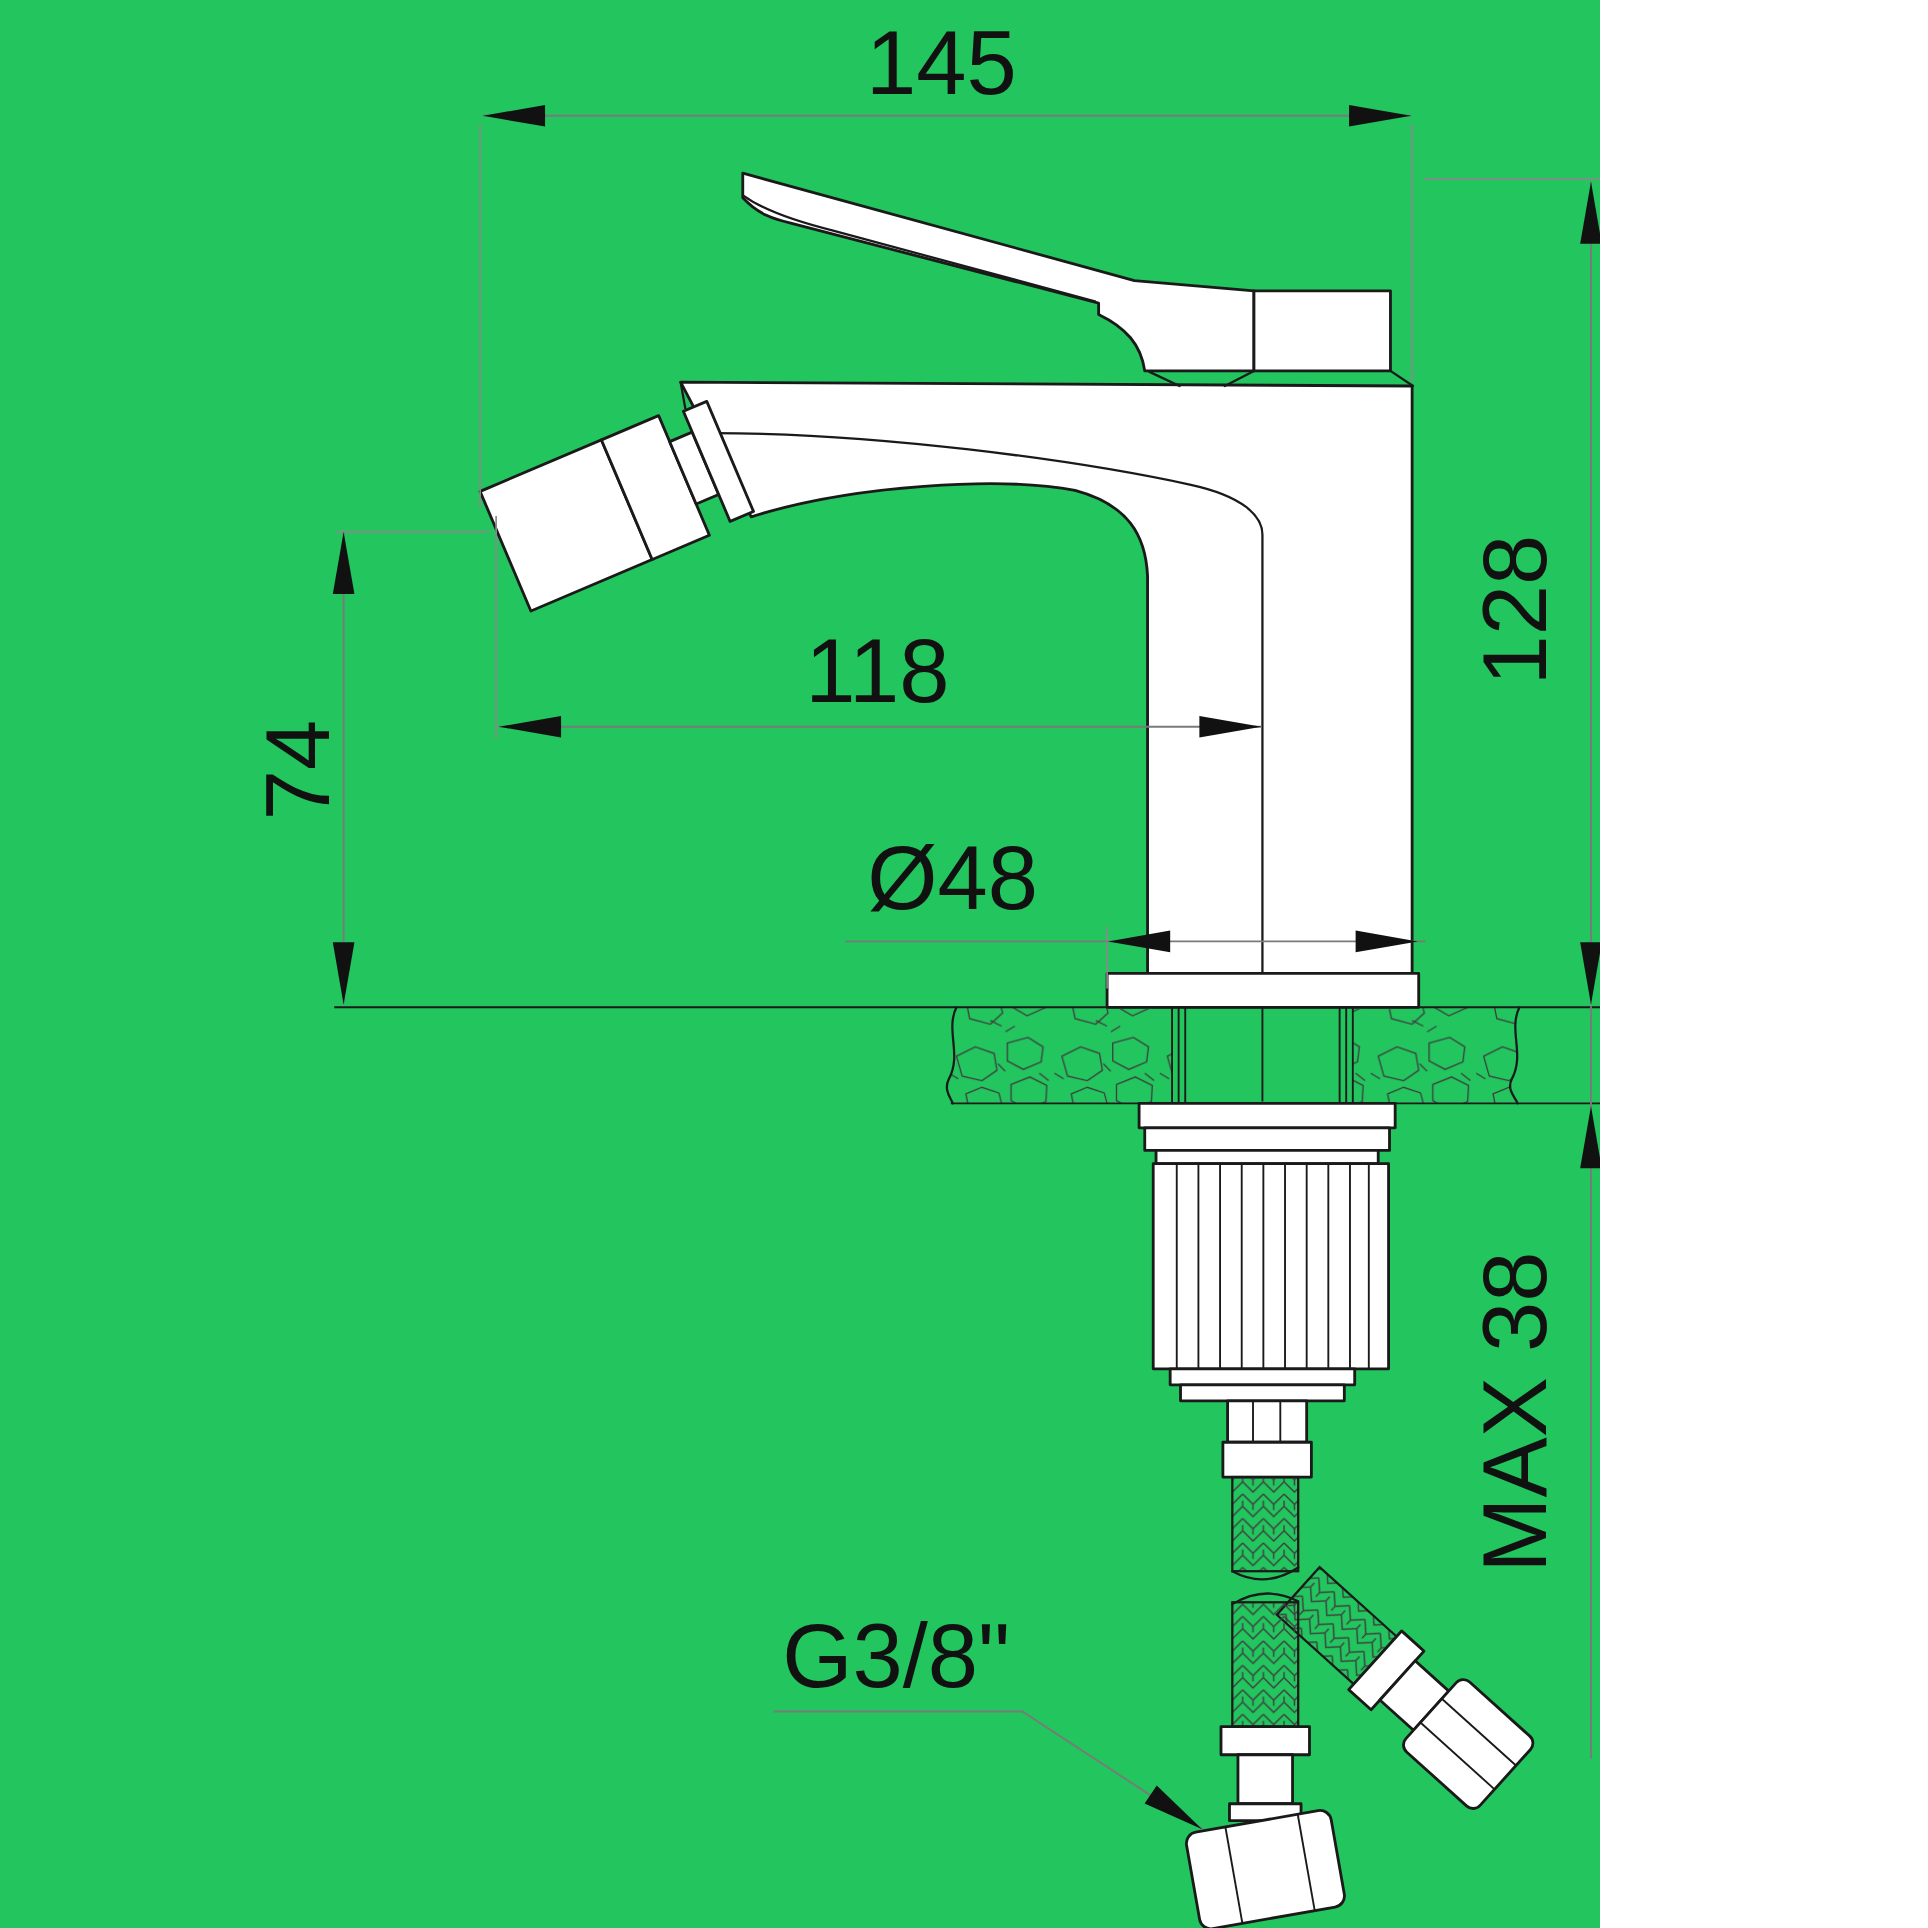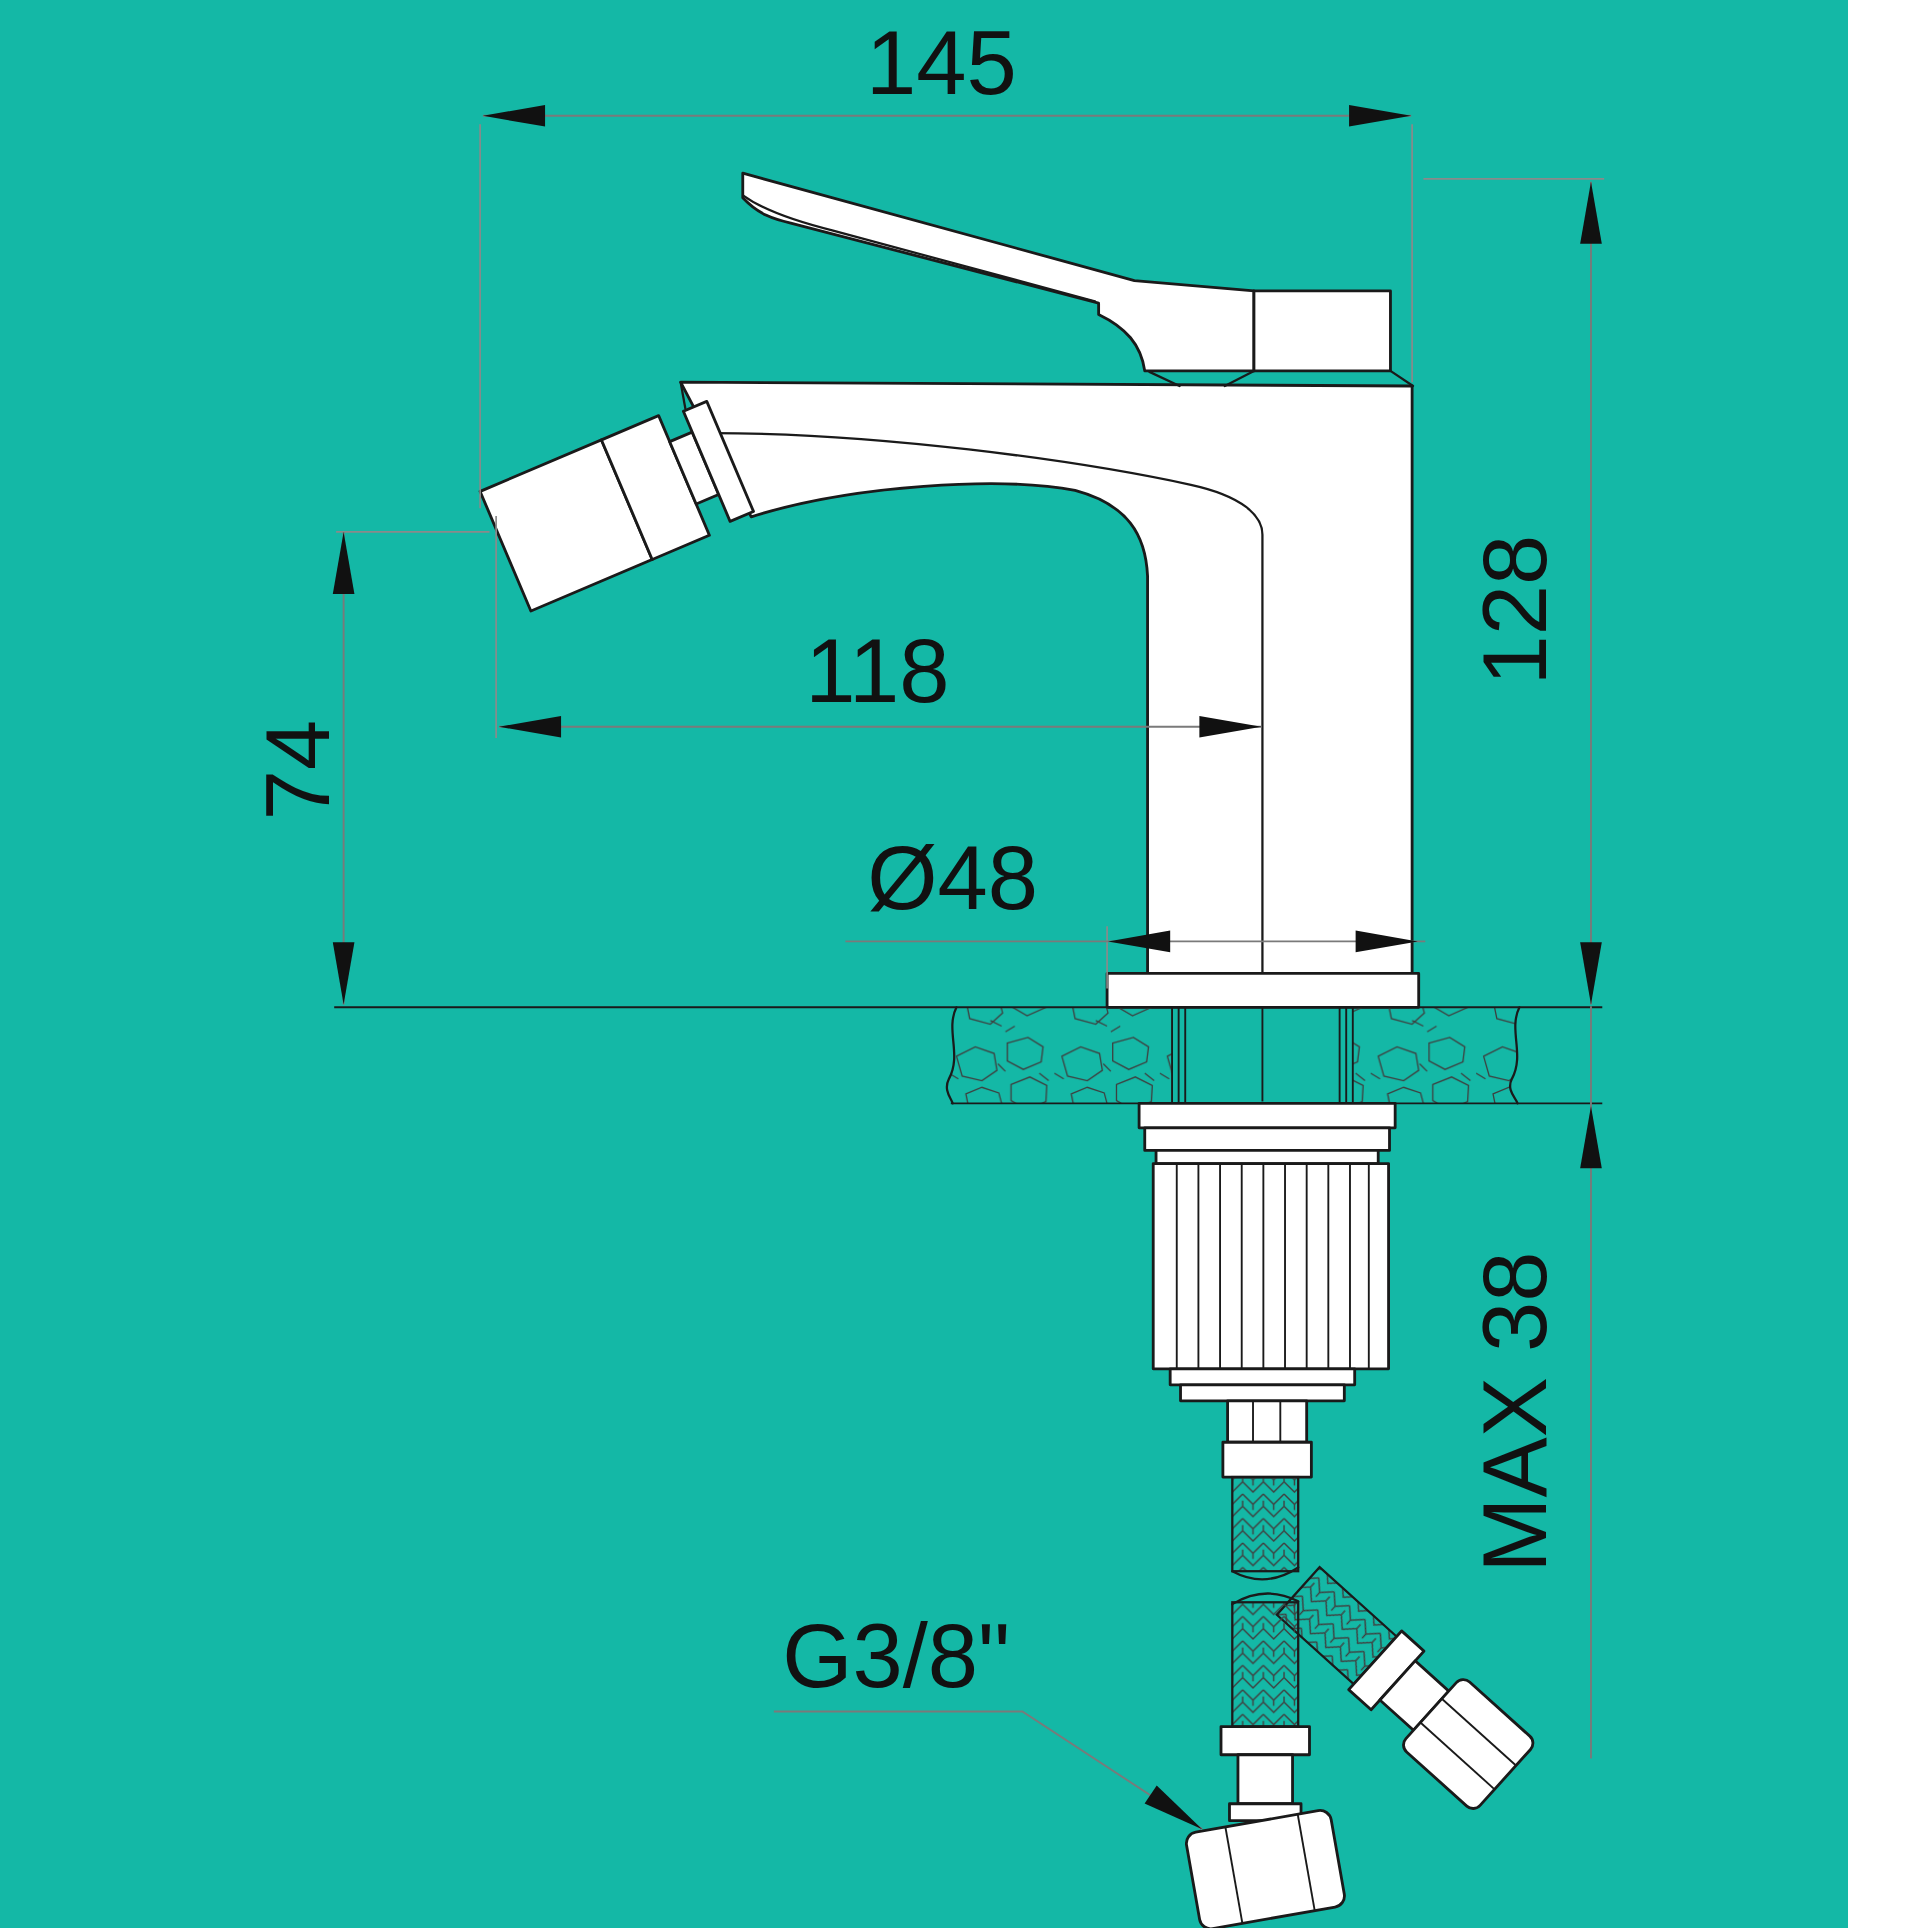--- a/index.html
+++ b/index.html
@@ -1,17 +1,17 @@
 <!DOCTYPE html>
 <html style="font-size:15px"><head>
 <meta charset="utf-8">
 <style>
   html,body{margin:0;padding:0;background:#fff;}
   body{font-family:"Liberation Sans",sans-serif;}
-  .stage{position:relative;width:1848px;height:1928px;background:#14b8a6;overflow:hidden;}
+  .stage{position:relative;width:1600px;height:1928px;background:#22c55e;overflow:hidden;}
   svg{display:block}
   .obj{fill:#ffffff;stroke:#1a1a1a;stroke-width:3;stroke-linejoin:round;}
   .objln{fill:none;stroke:#1a1a1a;stroke-width:2.4;stroke-linejoin:round;stroke-linecap:round;}
   .thin{fill:none;stroke:#1a1a1a;stroke-width:2;}
   .dim{fill:none;stroke:#7a7a7a;stroke-width:2;}
   .ext{fill:none;stroke:#8a8a8a;stroke-width:1.8;}
   .arr{fill:#111;stroke:none;}
   .dimtxt{fill:#111;font-size:96px;font-family:"Liberation Sans",sans-serif;}
   .hatchfill{fill:url(#stone);stroke:none;}
   .braidfill{fill:url(#braid);stroke:#1a1a1a;stroke-width:2.4;}

